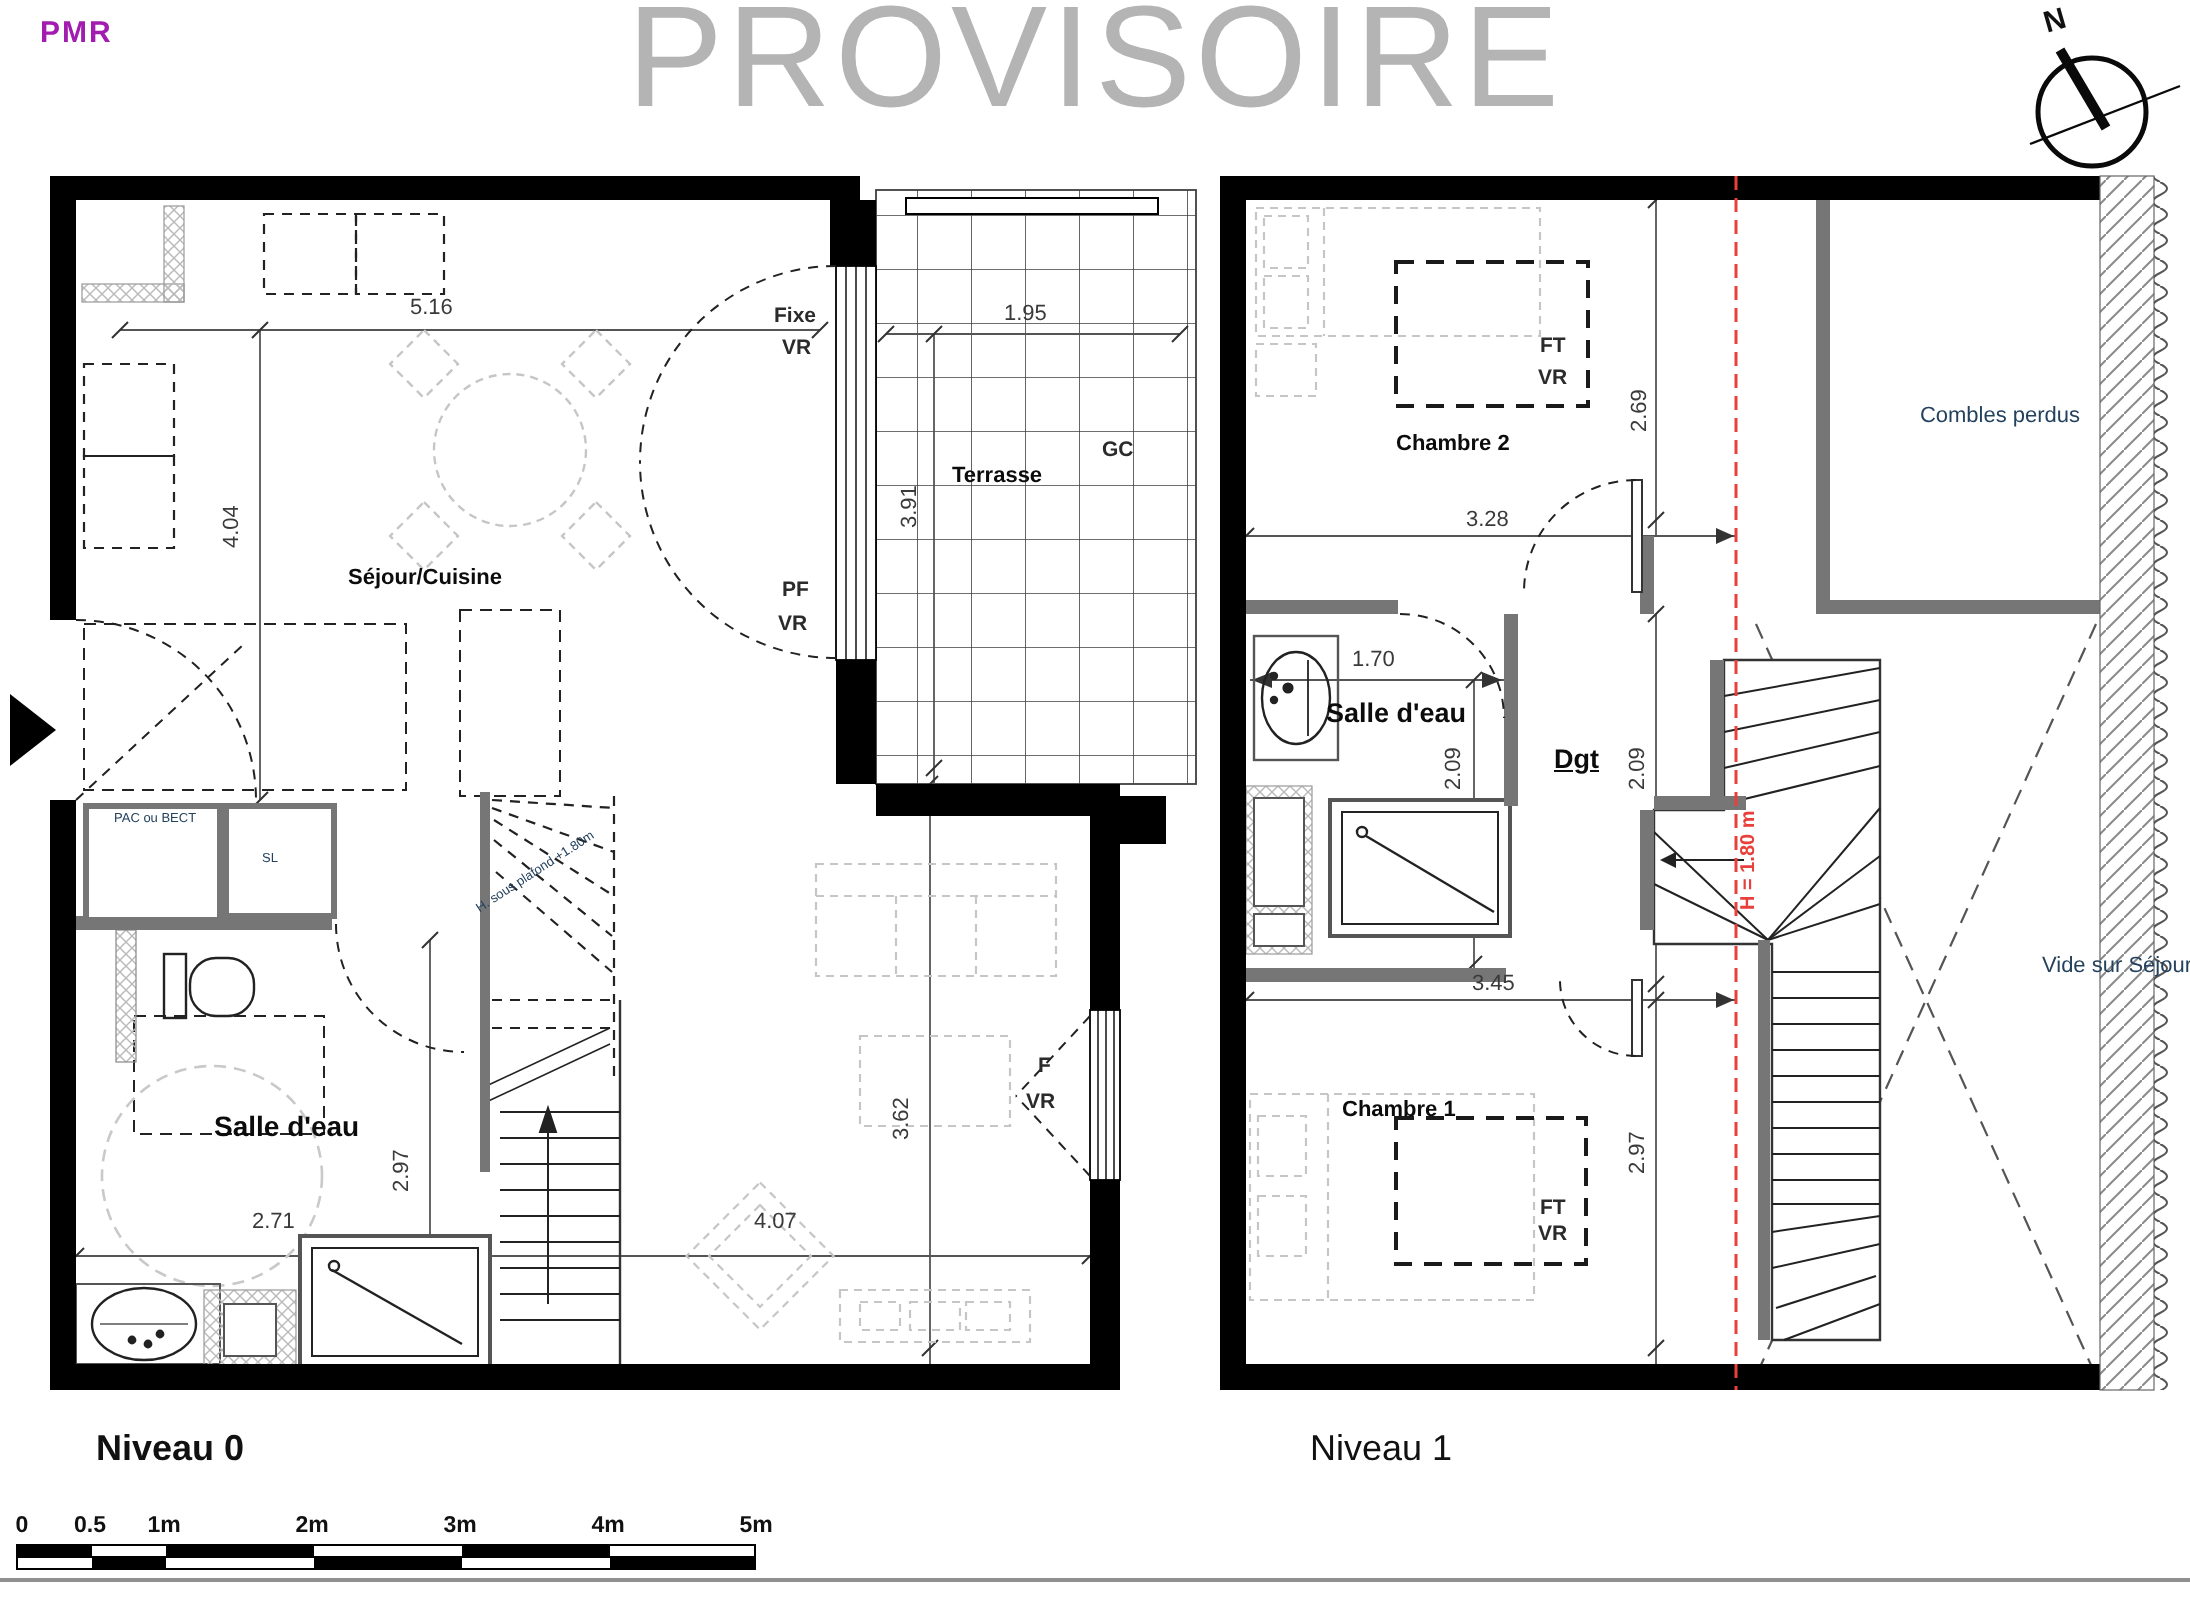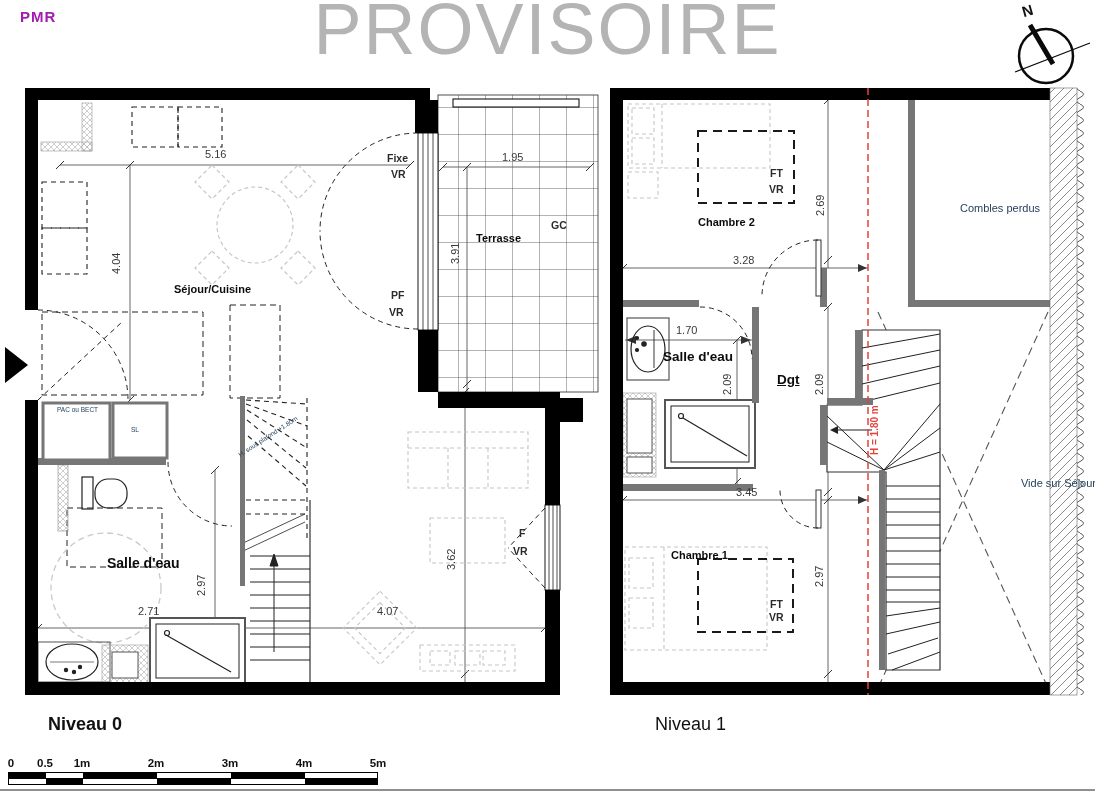--- a/index.html
+++ b/index.html
@@ -337,21 +337,21 @@
   <span class="op" style="left:391px;top:289px;">PF</span>
   <span class="op" style="left:389px;top:306px;">VR</span>
   <span class="tiny pre" style="left:57px;top:406px;width:40px;">PAC
 ou
 BECT</span>
   <span class="tiny" style="left:131px;top:426px;">SL</span>
   <span class="tiny pre note-rot" style="left:237px;top:452px;">H. sous plafond
 +1.80m</span>
   <span class="room" style="left:107px;top:555px;font-size:14px;">Salle d'eau</span>
   <span class="dimv" style="left:195px;top:596px;">2.97</span>
-  <span class="dim" style="left:126px;top:605px;margin-left:12px;">2.71</span>
+  <span class="dim" style="left:126px;top:605px;">2.71</span>
   <span class="dim" style="left:377px;top:605px;">4.07</span>
   <span class="dimv" style="left:445px;top:570px;">3.62</span>
   <span class="op" style="left:519px;top:527px;">F</span>
   <span class="op" style="left:513px;top:545px;">VR</span>
 
   <span class="room" style="left:698px;top:216px;">Chambre 2</span>
   <span class="op" style="left:770px;top:167px;">FT</span>
   <span class="op" style="left:769px;top:183px;">VR</span>
   <span class="dimv" style="left:814px;top:216px;">2.69</span>
   <span class="dim" style="left:733px;top:254px;">3.28</span>

